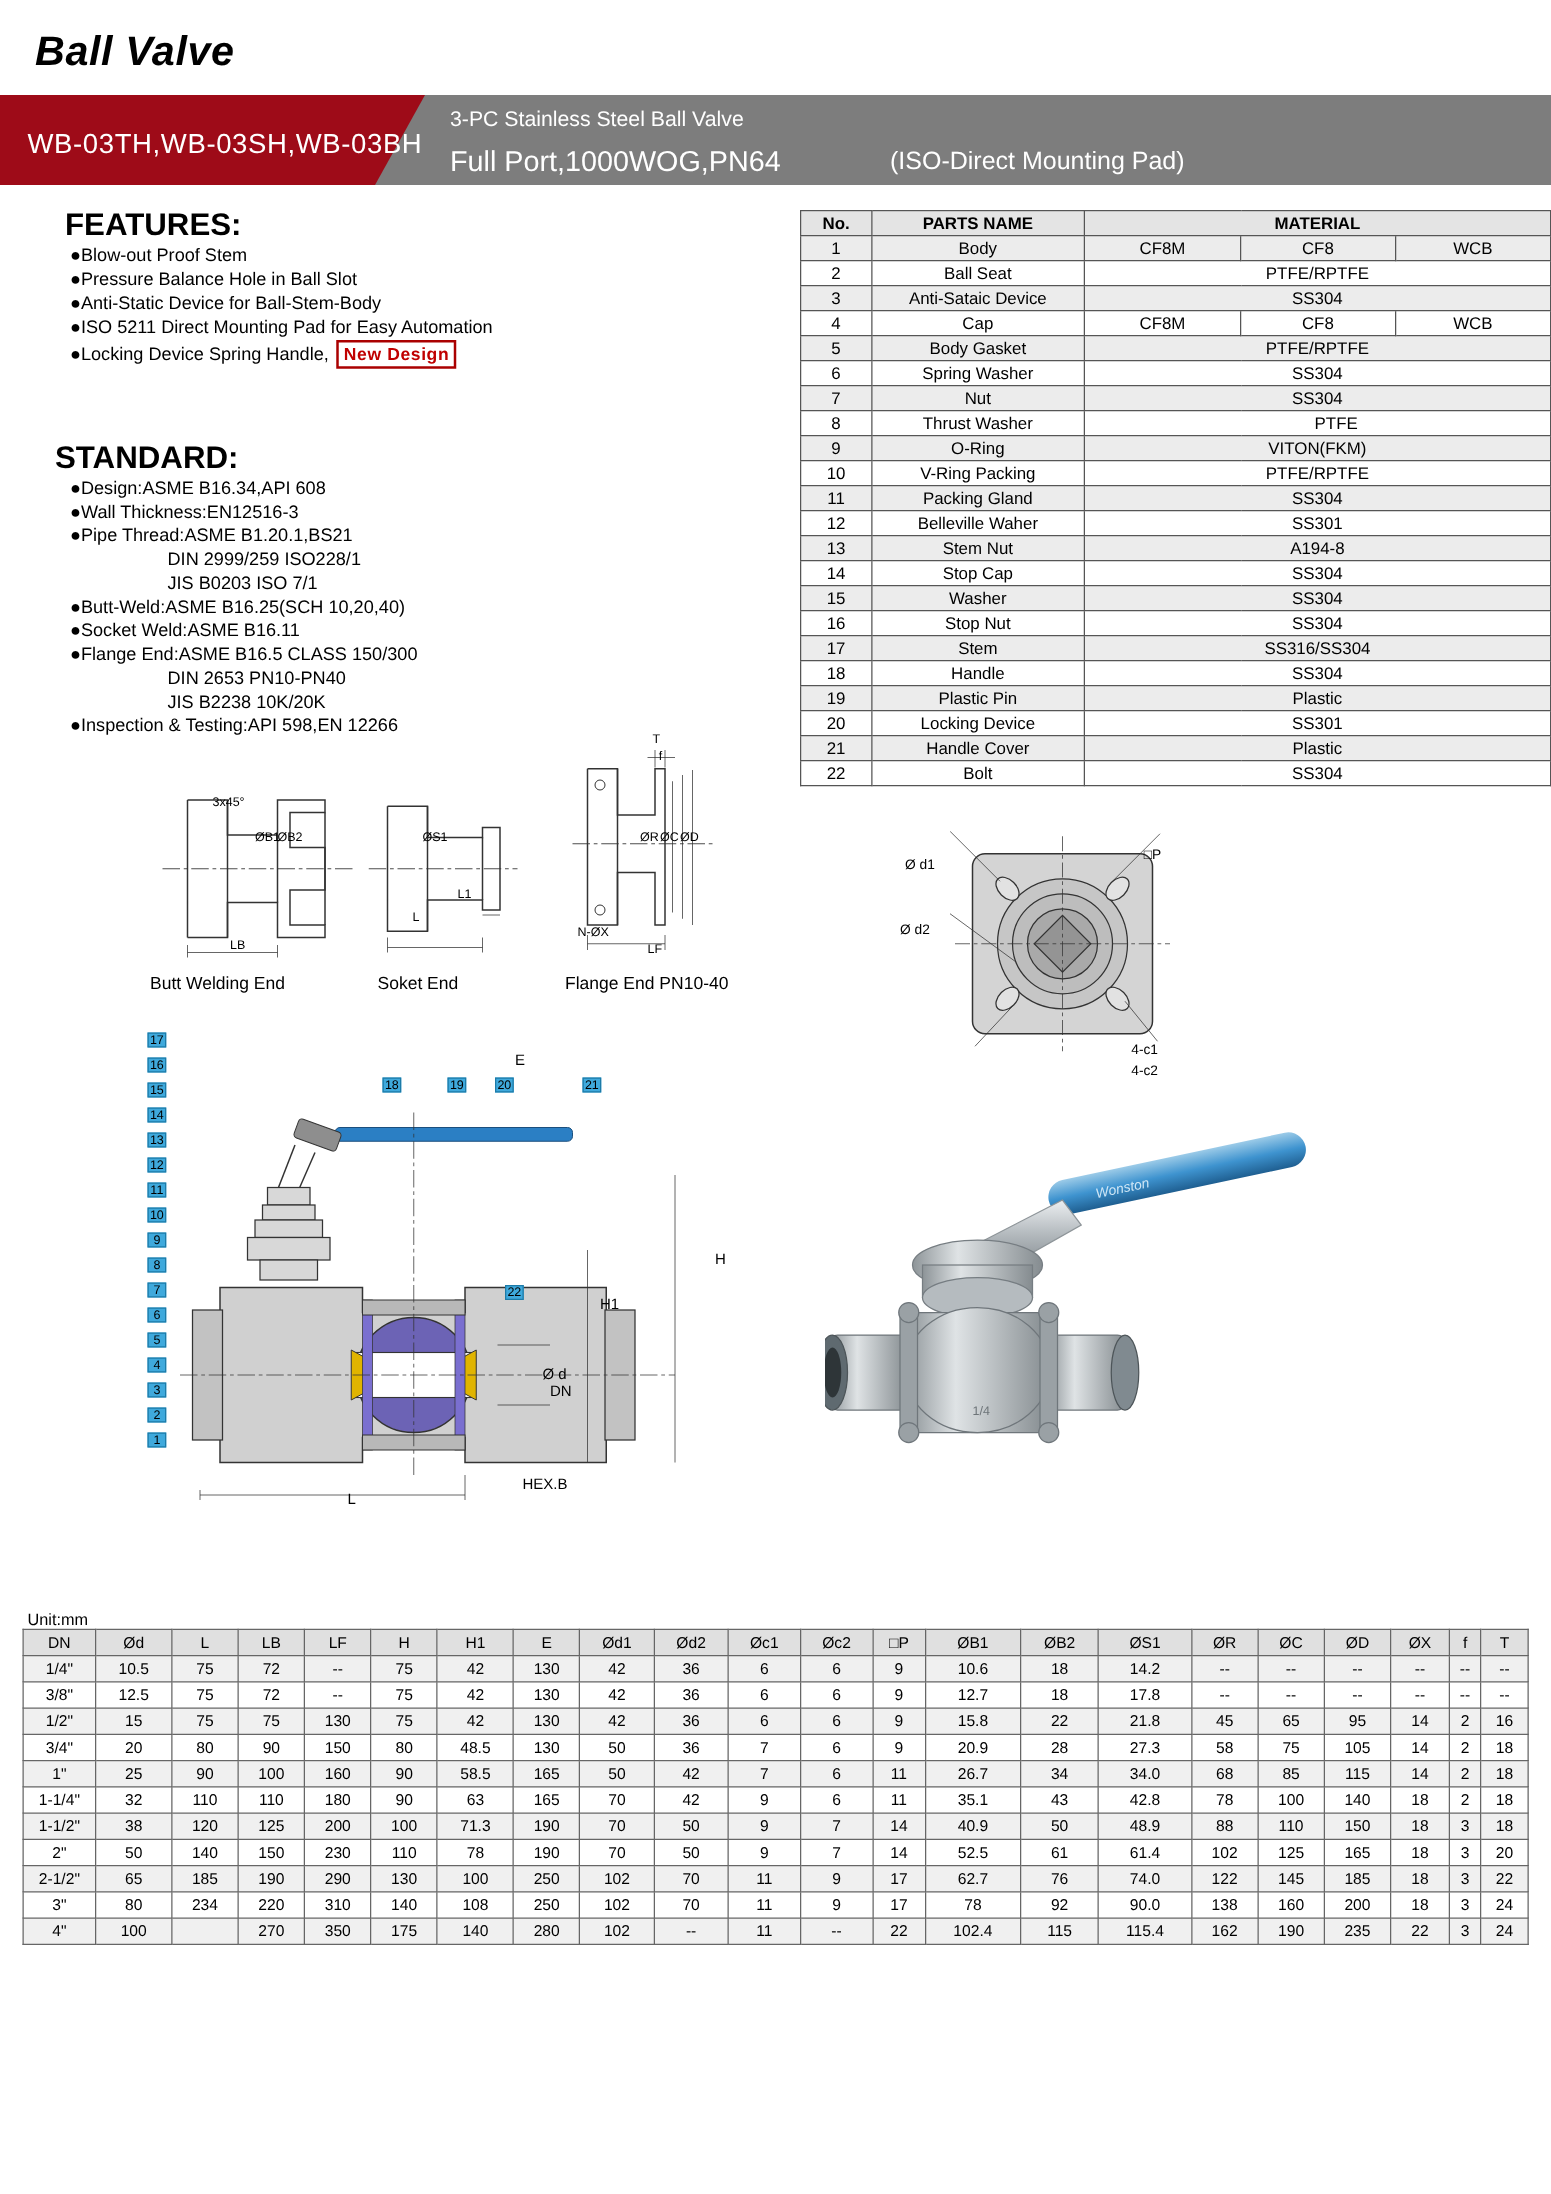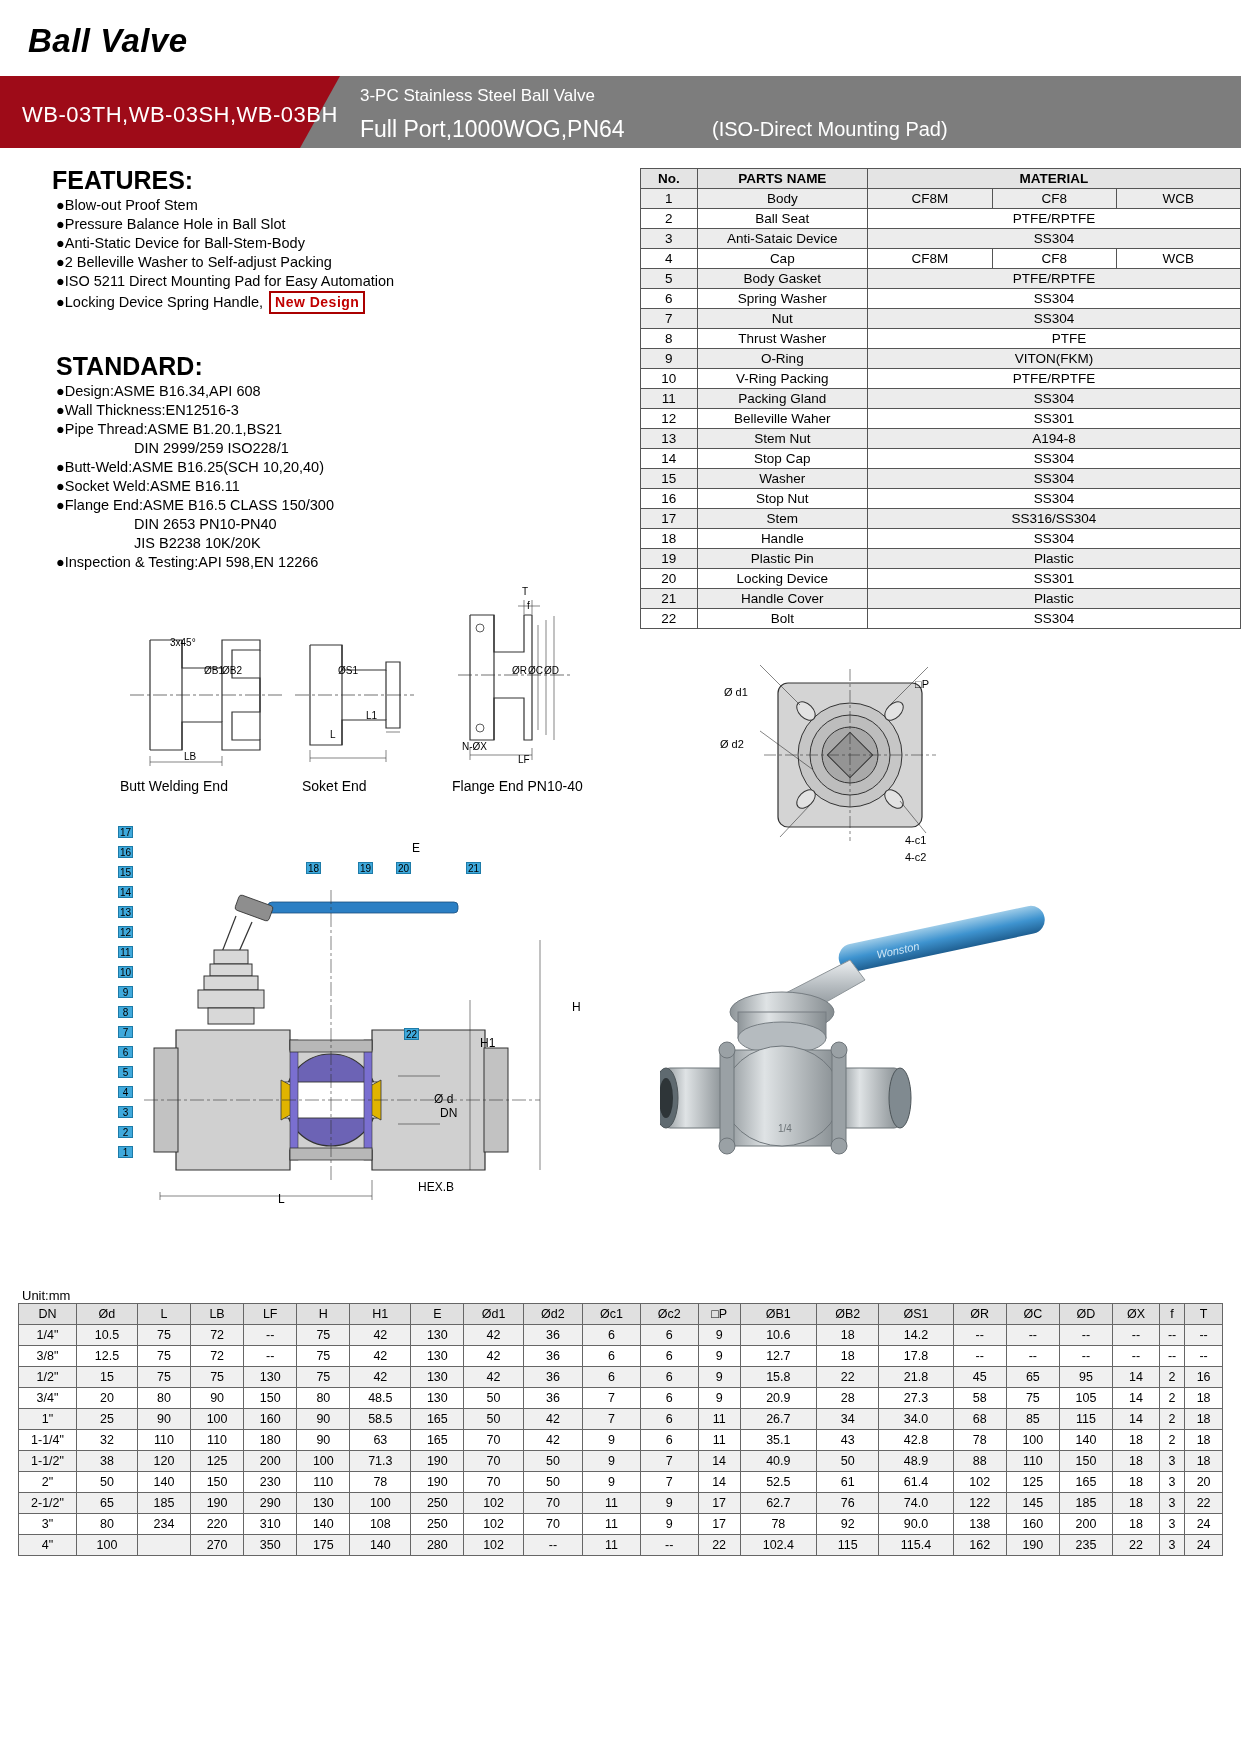--- a/index.html
+++ b/index.html
@@ -49,21 +49,21 @@
     color:#fff; font-size:20px;
   }
   
   .sec-head {
     font-size:25px; font-weight:bold;
     font-family:"Liberation Sans", sans-serif;
   }
   #features-head { position:absolute; left:52px; top:166px; }
   .feat-list { position:absolute; left:56px; top:196px; width:560px; }
   .feat-list div, .std-list div { font-size:14.5px; line-height:19px; white-space:nowrap;}
-  #standard-head { position:absolute; left:56px; top:352px; }
+  #standard-head { position:absolute; left:44px; top:352px; }
   .std-list { position:absolute; left:56px; top:382px; width:560px; }
   .std-ind1 { padding-left:78px; }
   .new-design {
     display:inline-block; border:2px solid #a00; color:#c00000;
     font-weight:bold; font-size:14px; padding:0 4px; margin-left:6px;
     letter-spacing:0.5px;
   }
   
   .parts-table {
     position:absolute; left:640px; top:168px;
@@ -113,31 +113,31 @@
 <div class="hdr-model">WB-03TH,WB-03SH,WB-03BH</div>
 <div class="hdr-line1">3-PC Stainless Steel Ball Valve</div>
 <div class="hdr-line2">Full Port,1000WOG,PN64</div>
 <div class="hdr-iso">(ISO-Direct Mounting Pad)</div>
 
 <div class="sec-head" id="features-head">FEATURES:</div>
 <div class="feat-list" id="features-list">
     <div>●Blow-out Proof Stem</div>
     <div>●Pressure Balance Hole in Ball Slot</div>
     <div>●Anti-Static Device for Ball-Stem-Body</div>
-    <div>●2 Belleville Washer to Self-adjust Packing</div>
     <div>●ISO 5211 Direct Mounting Pad for Easy Automation</div>
     <div>●Locking Device Spring Handle,<span class="new-design">New Design</span></div>
   </div>
 
 <div class="sec-head" id="standard-head">STANDARD:</div>
 <div class="std-list" id="standard-list">
     <div>●Design:ASME B16.34,API 608</div>
     <div>●Wall Thickness:EN12516-3</div>
     <div>●Pipe Thread:ASME B1.20.1,BS21</div>
     <div class="std-ind1">DIN 2999/259 ISO228/1</div>
+    <div class="std-ind1">JIS B0203 ISO 7/1</div>
     <div>●Butt-Weld:ASME B16.25(SCH 10,20,40)</div>
     <div>●Socket Weld:ASME B16.11</div>
     <div>●Flange End:ASME B16.5 CLASS 150/300</div>
     <div class="std-ind1">DIN 2653   PN10-PN40</div>
     <div class="std-ind1">JIS B2238 10K/20K</div>
     <div>●Inspection &amp; Testing:API 598,EN 12266</div>
   </div>
 
 <table class="parts-table">
   <thead>

